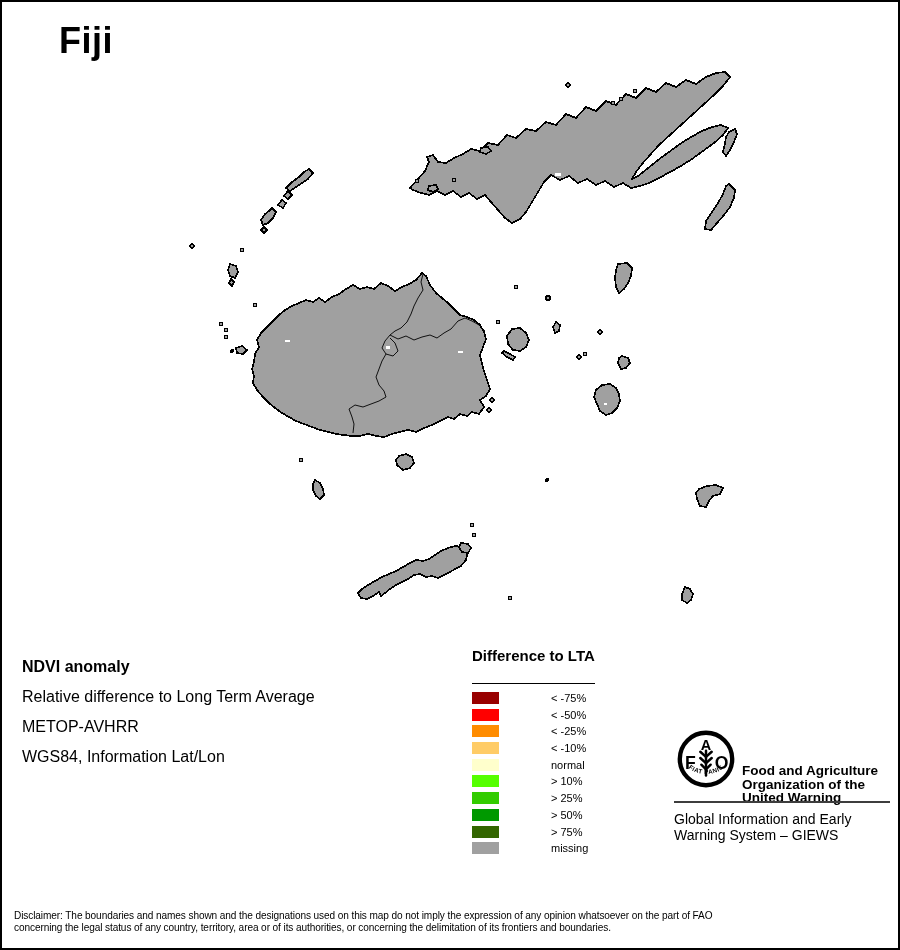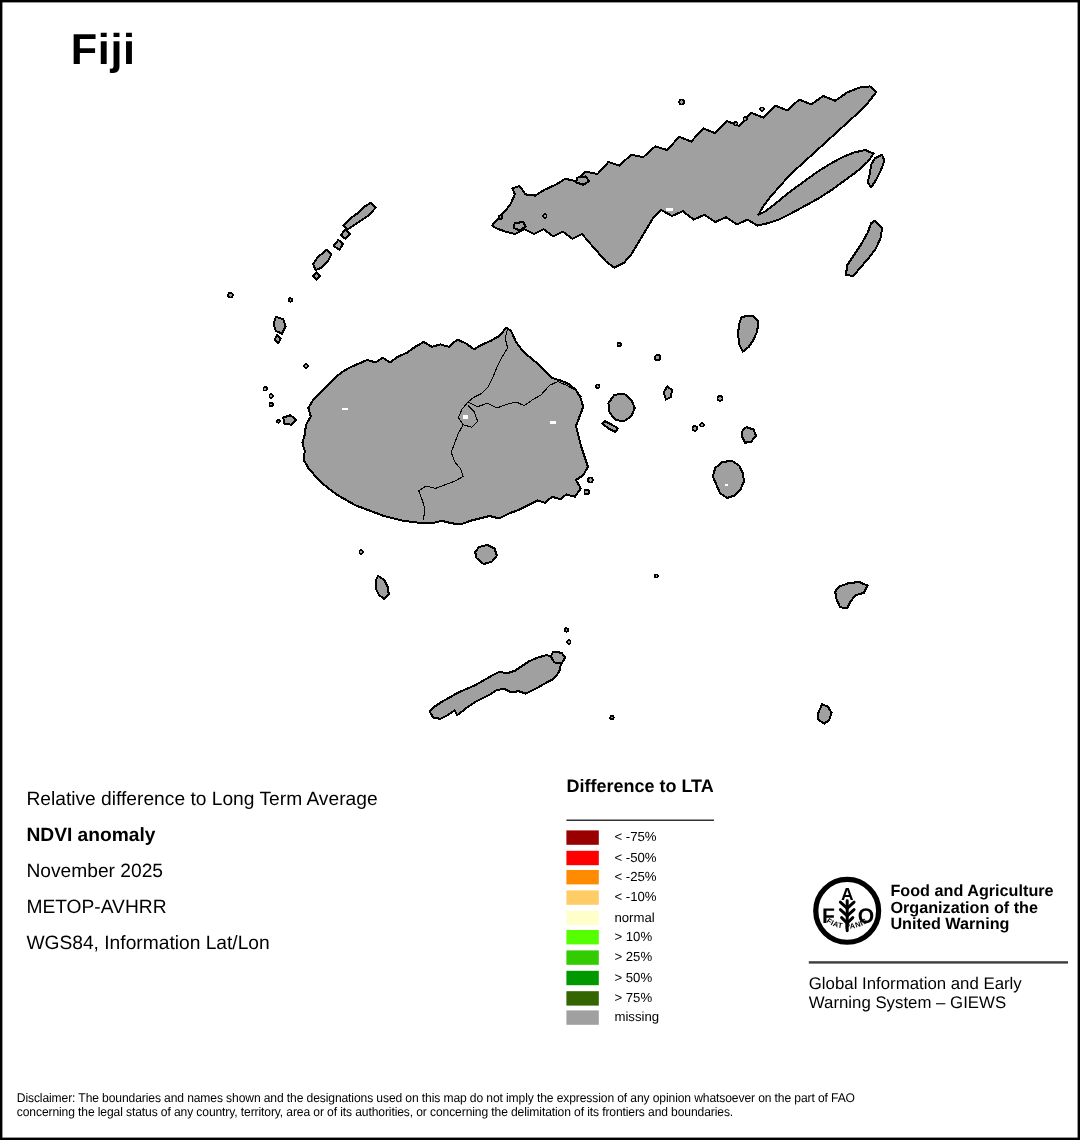--- a/index.html
+++ b/index.html
@@ -17,28 +17,28 @@
   #info-block{position:absolute;left:20px;top:650px;}
   #info-block .line{height:30px;line-height:30px;font-size:16px;white-space:nowrap;}
   #info-block .heading{font-weight:bold;}
   
   #legend{position:absolute;left:470px;top:645px;}
   #legend-title{
     display:inline-block;font-size:15px;font-weight:bold;
     border-bottom:1.6px solid #000;padding-bottom:19px;margin-bottom:8px;
     white-space:nowrap;
   }
-  .legend-row{display:flex;align-items:center;height:12px;margin-bottom:4.7px;}
+  .legend-row{display:flex;align-items:center;height:12px;margin-bottom:4.7px;gap:39px;}
   .legend-row.missing-row{}
   .legend-swatch{width:27px;height:12px;flex:none;}
   .legend-label{font-size:11px;margin-left:13px;white-space:nowrap;}
   
   #fao-logo{position:absolute;left:675px;top:728px;}
   #fao-org{
-    position:absolute;left:740px;top:734px;
+    position:absolute;left:740px;top:762px;
     font-size:13.5px;font-weight:bold;line-height:13.5px;white-space:nowrap;
   }
   #fao-separator{position:absolute;left:672px;top:799px;width:216px;height:2px;background:#3d3d3d;}
   #fao-giews{
     position:absolute;left:672px;top:810px;
     font-size:14px;line-height:15.5px;white-space:nowrap;
   }
   
   #disclaimer{
     position:absolute;left:12px;top:907px;width:920px;
@@ -135,23 +135,22 @@
   <g fill="#ffffff" stroke="none">
     <rect x="553" y="171" width="6" height="3"></rect>
     <rect x="384" y="344" width="4" height="3"></rect>
     <rect x="456" y="349" width="5" height="2"></rect>
     <rect x="283" y="338" width="5" height="2"></rect>
     <rect x="602" y="401" width="3" height="2"></rect>
   </g>
 </svg>
 
 <div id="info-block">
+  <div class="line heading">NDVI anomaly</div>
   <div class="line">Relative difference to Long Term Average</div>
-  <div class="line heading">NDVI anomaly</div>
-  <div class="line">November 2025</div>
   <div class="line">METOP-AVHRR</div>
   <div class="line">WGS84, Information Lat/Lon</div>
 </div>
 
 <div id="legend">
   <div id="legend-title">Difference to LTA</div>
   <div class="legend-row">
     <span class="legend-swatch" style="background-color: rgb(153, 0, 0);"></span>
     <span class="legend-label">&lt; -75%</span>
   </div>

